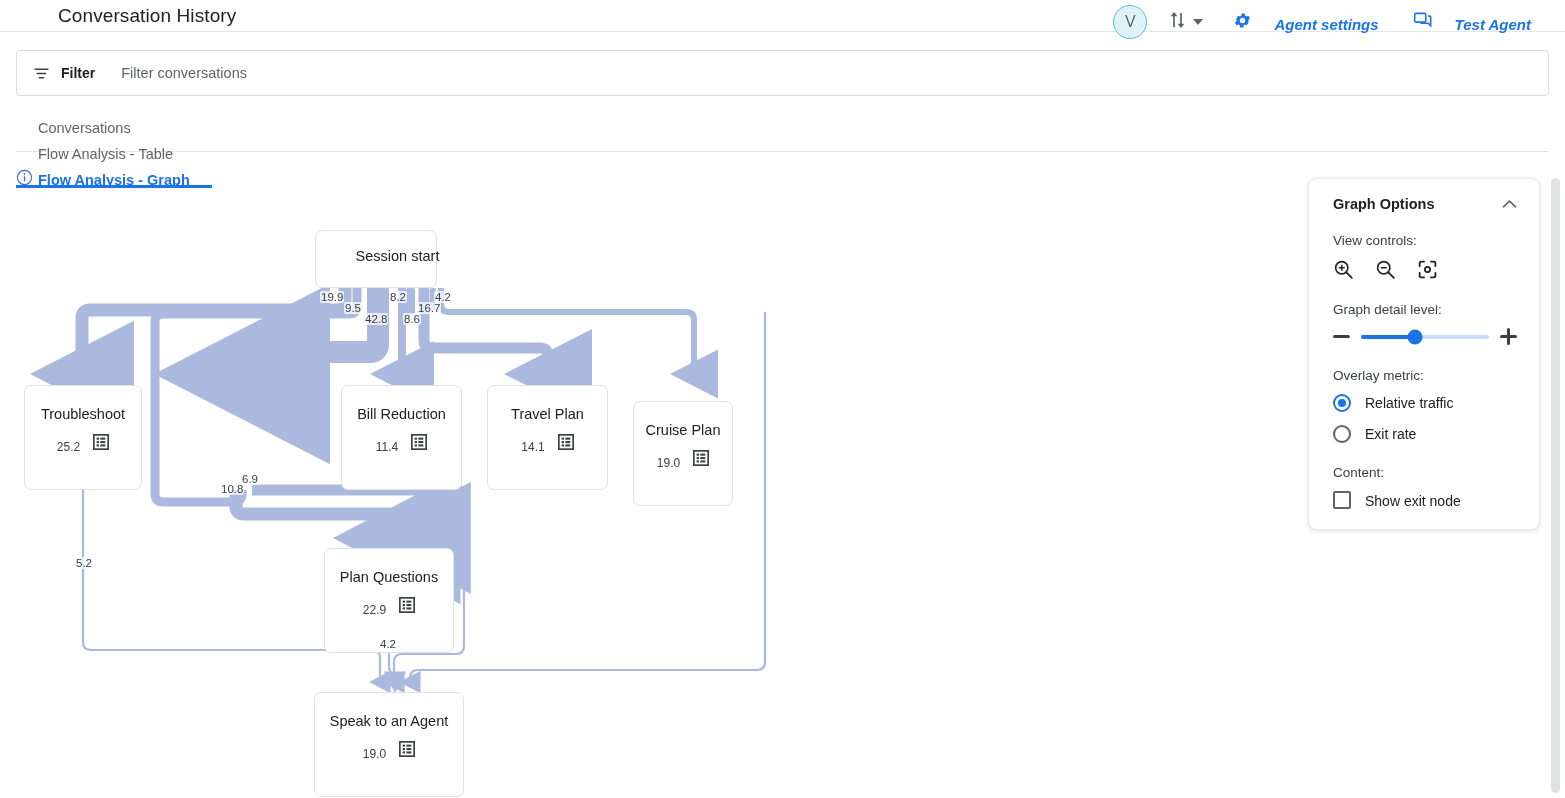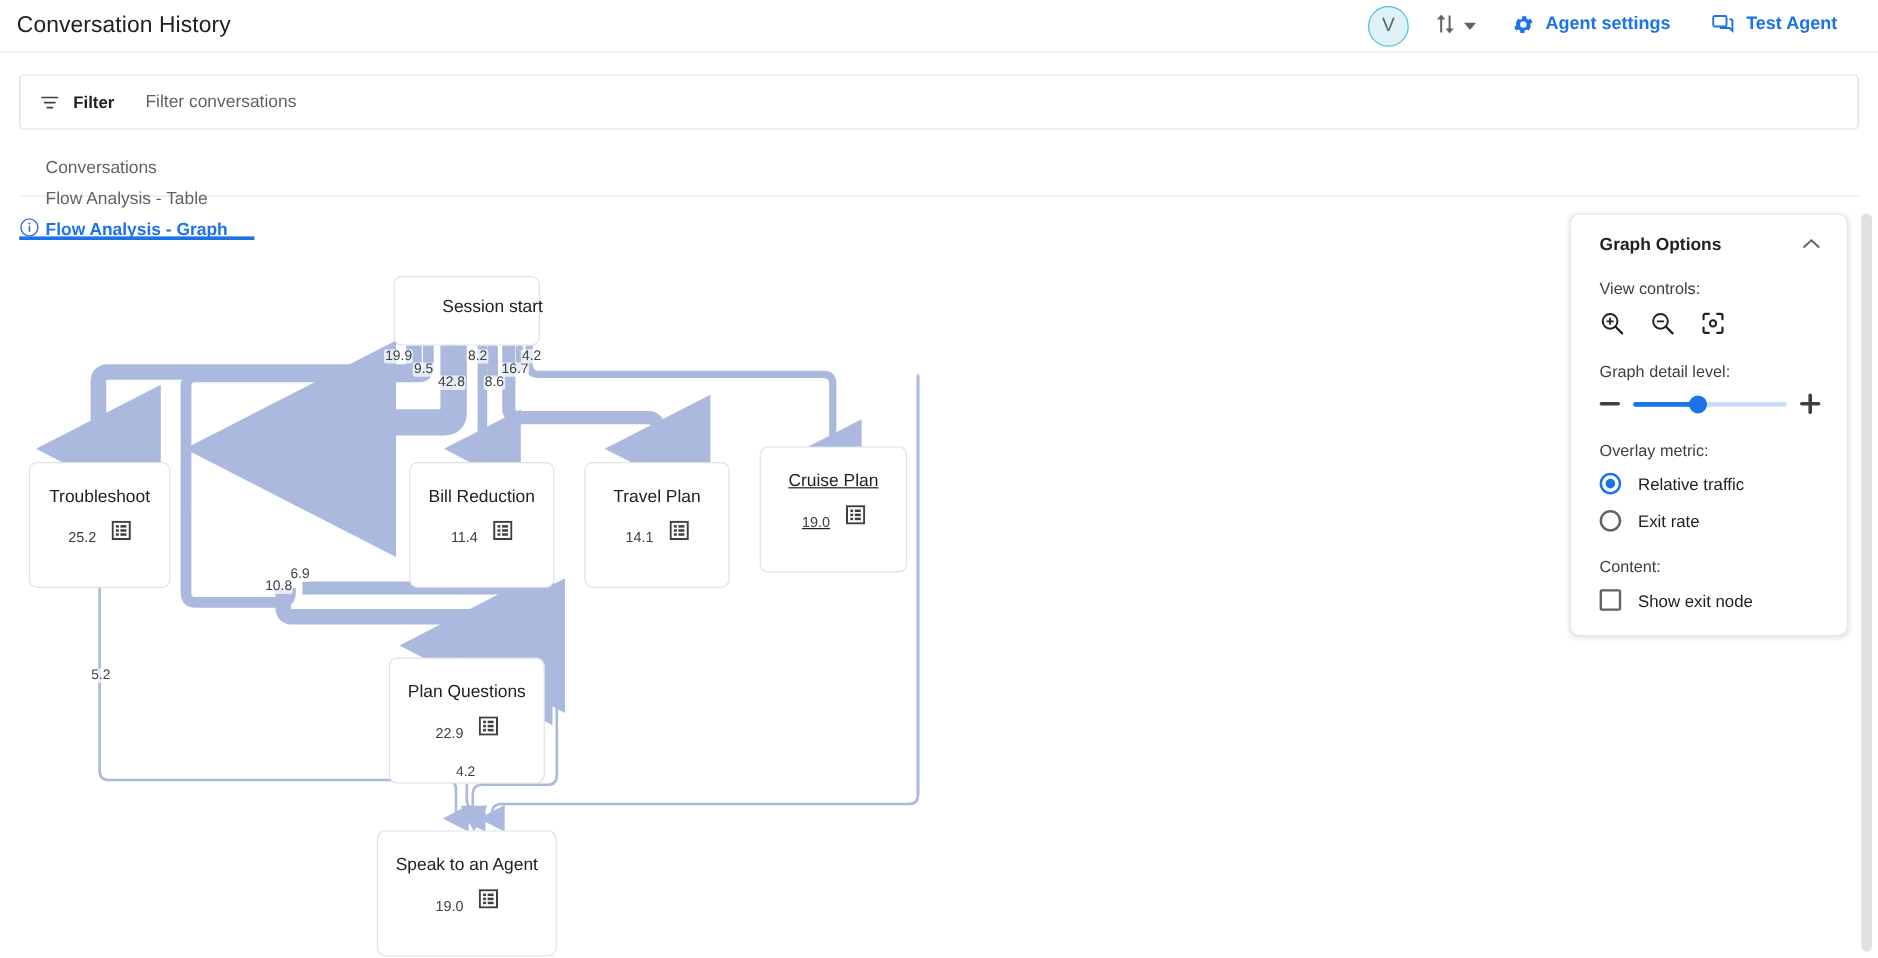--- a/index.html
+++ b/index.html
@@ -8,48 +8,49 @@
     width:1565px; height:798px;
     font-family:"Liberation Sans", sans-serif;
     background:#ffffff;
     color:#202124;
     overflow:hidden;
     position:relative;
   }
 
   
   #topbar {
-    height:44px; width:1565px;
+    height:32px; width:1565px;
     border-bottom:1px solid #e4e6e8;
     display:flex; align-items:center;
     background:#fff;
     position:relative;
+    padding-left:44px;
   }
   #page-title {
     font-size:19px; color:#202124; margin-left:14px; letter-spacing:.1px;
   }
   #topbar-right {
     position:absolute; right:0; top:0; height:44px;
     display:flex; align-items:center; gap:0;
   }
   .avatar {
     width:34px; height:34px; border-radius:50%;
     background:#dff2f7; border:1.6px solid #4ec3d9;
     display:flex; align-items:center; justify-content:center;
     font-size:16px; color:#5f6368; margin-right:22px;
   }
   .sort-ctl { display:flex; align-items:center; gap:7px; margin-right:30px; cursor:pointer;}
   .chev-dn {
     width:0;height:0;border-left:5px solid transparent;border-right:5px solid transparent;
     border-top:6px solid #5f6368;
   }
   .tb-link {
-    display:flex; align-items:flex-start; gap:9px;
+    display:flex; align-items:flex-end; gap:22px;
     color:#1a73e8; font-size:15px; font-weight:bold;
-    margin-right:34px; cursor:pointer; white-space:nowrap;
+    margin-right:34px; cursor:pointer; white-space:nowrap;font-style:italic;
   }
 
   
   #filterbar {
     margin:18px 16px 0 16px;
     height:46px;
     border:1px solid #dadce0; border-radius:4px;
     display:flex; align-items:center;
     background:#fff;
   }
@@ -311,21 +312,21 @@
 
       <path d="M464,300 L464,424 Q464,432 456,432 L402,432 Q394,432 394,440 L394,460"></path>
     </g>
 
     <g fill="none" stroke="#aab9dd" stroke-width="2.2">
       <path d="M155,272 L155,96"></path>
       <path d="M765,440 L765,92"></path>
     </g>
   </svg>
 
-  <div class="node" style="left:328px; top:8px; width:122px; height:58px;padding-left:43px;">
+  <div class="node" style="left:315px; top:8px; width:122px; height:58px;padding-left:43px;">
     <div class="node-title" style="margin-top:17px;">Session start</div>
   </div>
 
   <div class="node" style="left:24px; top:163px; width:118px; height:105px;">
     <div class="node-title">Troubleshoot</div>
     <div class="node-meta">
       <span class="node-val">25.2</span>
       <span>
         <svg width="16" height="16" viewBox="0 0 20 20">
           <rect x="1" y="1" width="18" height="18" fill="none" stroke="#3c4043" stroke-width="2.2"></rect>
@@ -370,21 +371,21 @@
           <rect x="4.5" y="8.8" width="3" height="2.6" fill="#3c4043"></rect>
           <rect x="4.5" y="13" width="3" height="2.6" fill="#3c4043"></rect>
           <rect x="9.2" y="4.5" width="6.2" height="2.6" fill="#3c4043"></rect>
           <rect x="9.2" y="8.8" width="6.2" height="2.6" fill="#3c4043"></rect>
           <rect x="9.2" y="13" width="6.2" height="2.6" fill="#3c4043"></rect>
         </svg>
       </span>
     </div>
   </div>
 
-  <div class="node" style="left:633px; top:150px; width:123px; height:105px;text-decoration:underline;">
+  <div class="node" style="left:633px; top:179px; width:100px; height:105px;">
     <div class="node-title">Cruise Plan</div>
     <div class="node-meta">
       <span class="node-val">19.0</span>
       <span>
         <svg width="16" height="16" viewBox="0 0 20 20">
           <rect x="1" y="1" width="18" height="18" fill="none" stroke="#3c4043" stroke-width="2.2"></rect>
           <rect x="4.5" y="4.5" width="3" height="2.6" fill="#3c4043"></rect>
           <rect x="4.5" y="8.8" width="3" height="2.6" fill="#3c4043"></rect>
           <rect x="4.5" y="13" width="3" height="2.6" fill="#3c4043"></rect>
           <rect x="9.2" y="4.5" width="6.2" height="2.6" fill="#3c4043"></rect>

